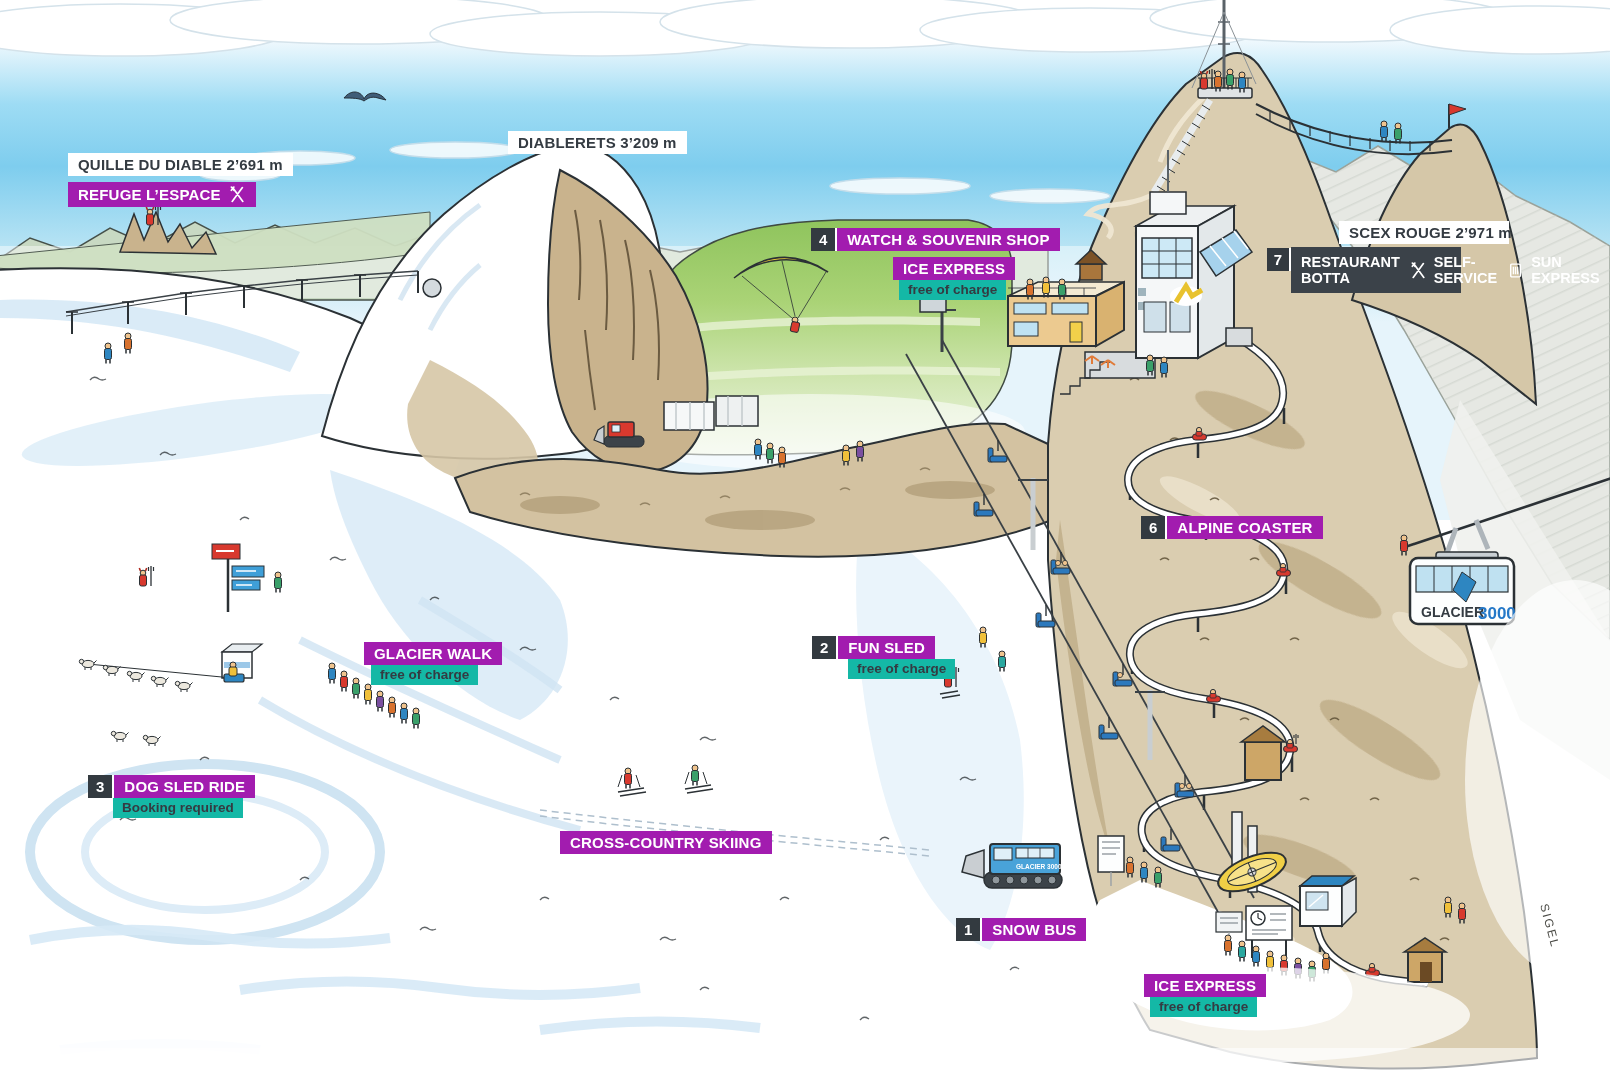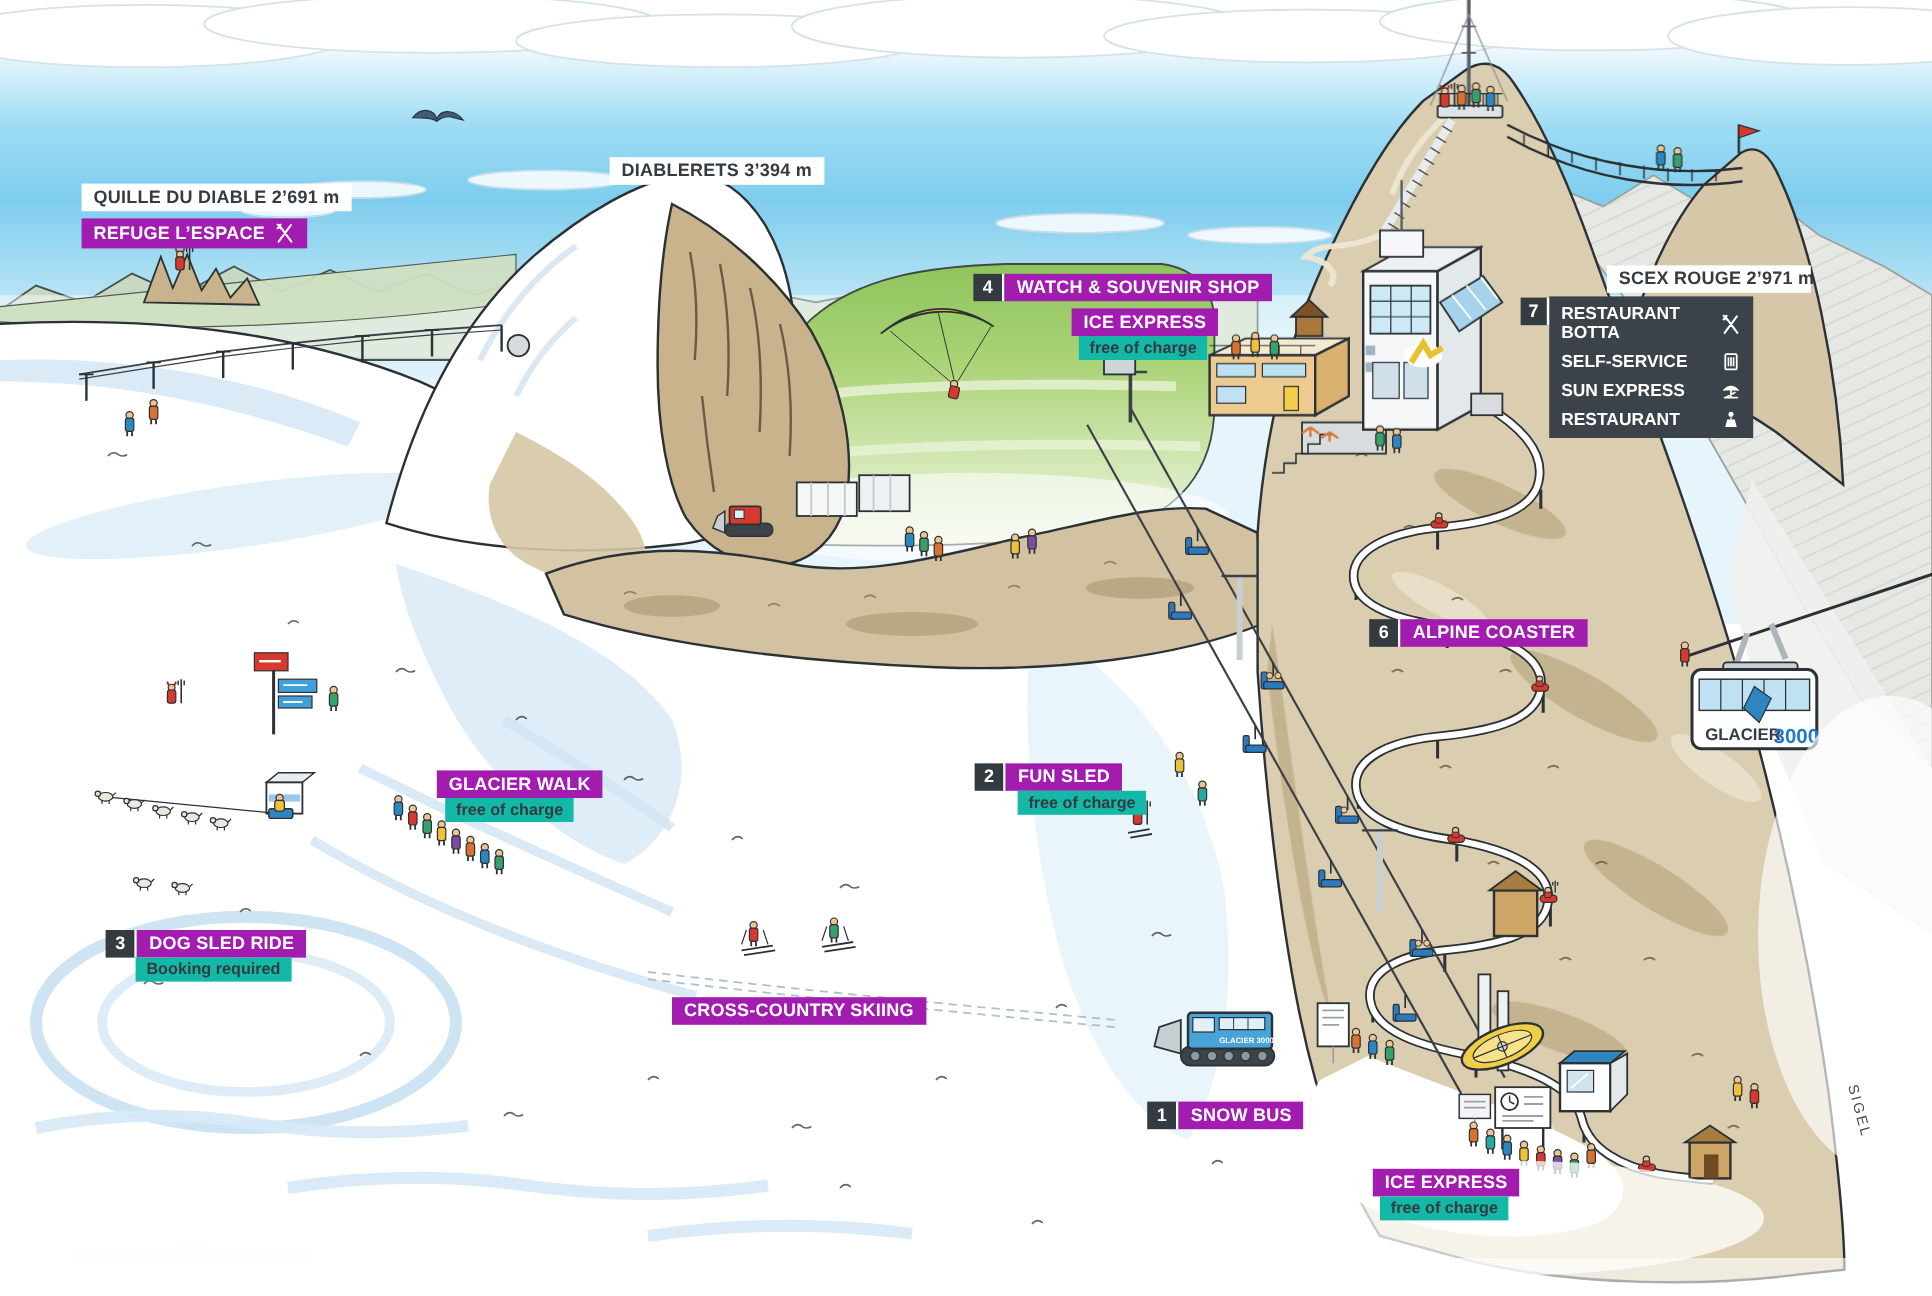--- a/index.html
+++ b/index.html
@@ -11,21 +11,21 @@
        color:#fff;white-space:nowrap;line-height:1;z-index:5;}
   .poi .num{background:#333a40;padding:4px 8px;display:flex;align-items:center;border-right:2px solid #fff;}
   .poi .txt{background:#a21caf;padding:4px 10px;display:flex;align-items:center;gap:8px;letter-spacing:.2px;}
   .poi.white .txt{background:#fff;color:#343b42;}
   .note{position:absolute;background:#14b8a6;color:#343b42;font-weight:bold;font-size:13.5px;
         padding:3px 9px;white-space:nowrap;line-height:1;z-index:5;}
   .numbox{position:absolute;background:#333a40;color:#fff;font-weight:bold;font-size:15px;
           width:14px;padding:4px;height:15px;display:flex;align-items:center;justify-content:center;
           border-right:2px solid #fff;z-index:6;}
   .panel{position:absolute;background:#3b4249;color:#fff;font-weight:bold;font-size:14.5px;
-         padding:7px 10px;display:flex;flex-direction:column;gap:7px;width:150px;z-index:5;}
+         padding:7px 10px;display:flex;flex-direction:row;gap:7px;width:150px;z-index:5;}
   .panel .row{display:flex;justify-content:space-between;align-items:center;gap:10px;}
   .scex-title .txt{width:150px;margin-left:48px;}
   .icon16{width:17px;height:17px;flex:0 0 auto;}
 </style>
 </head>
 <body>
 
 <div class="stage">
 
 <svg class="scene" viewBox="0 0 1610 1080">
@@ -542,21 +542,21 @@
 <div class="poi" style="left:68px;top:182px">
   <span class="txt">
     <span>REFUGE L’ESPACE</span>
     <svg class="icon16" viewBox="0 0 16 16">
           <path d="M12.6,1.5 L3,14.5 M3.4,1.5 L13,14.5 M2.2,1 L4.6,4 M4.6,1 L2.2,4" stroke="#fff" stroke-width="1.6" fill="none" stroke-linecap="round"></path>
         </svg>
   </span>
 </div>
 
 <div class="poi white" style="left:508px;top:131px">
-  <span class="txt">DIABLERETS 3’394 m</span>
+  <span class="txt">DIABLERETS 3’209 m</span>
 </div>
 
 <div class="poi" style="left:811px;top:228px">
   <span class="num">4</span>
   <span class="txt">WATCH &amp; SOUVENIR SHOP</span>
 </div>
 
 <div class="poi" style="left:893px;top:257px">
   <span class="txt">ICE EXPRESS</span>
 </div>

